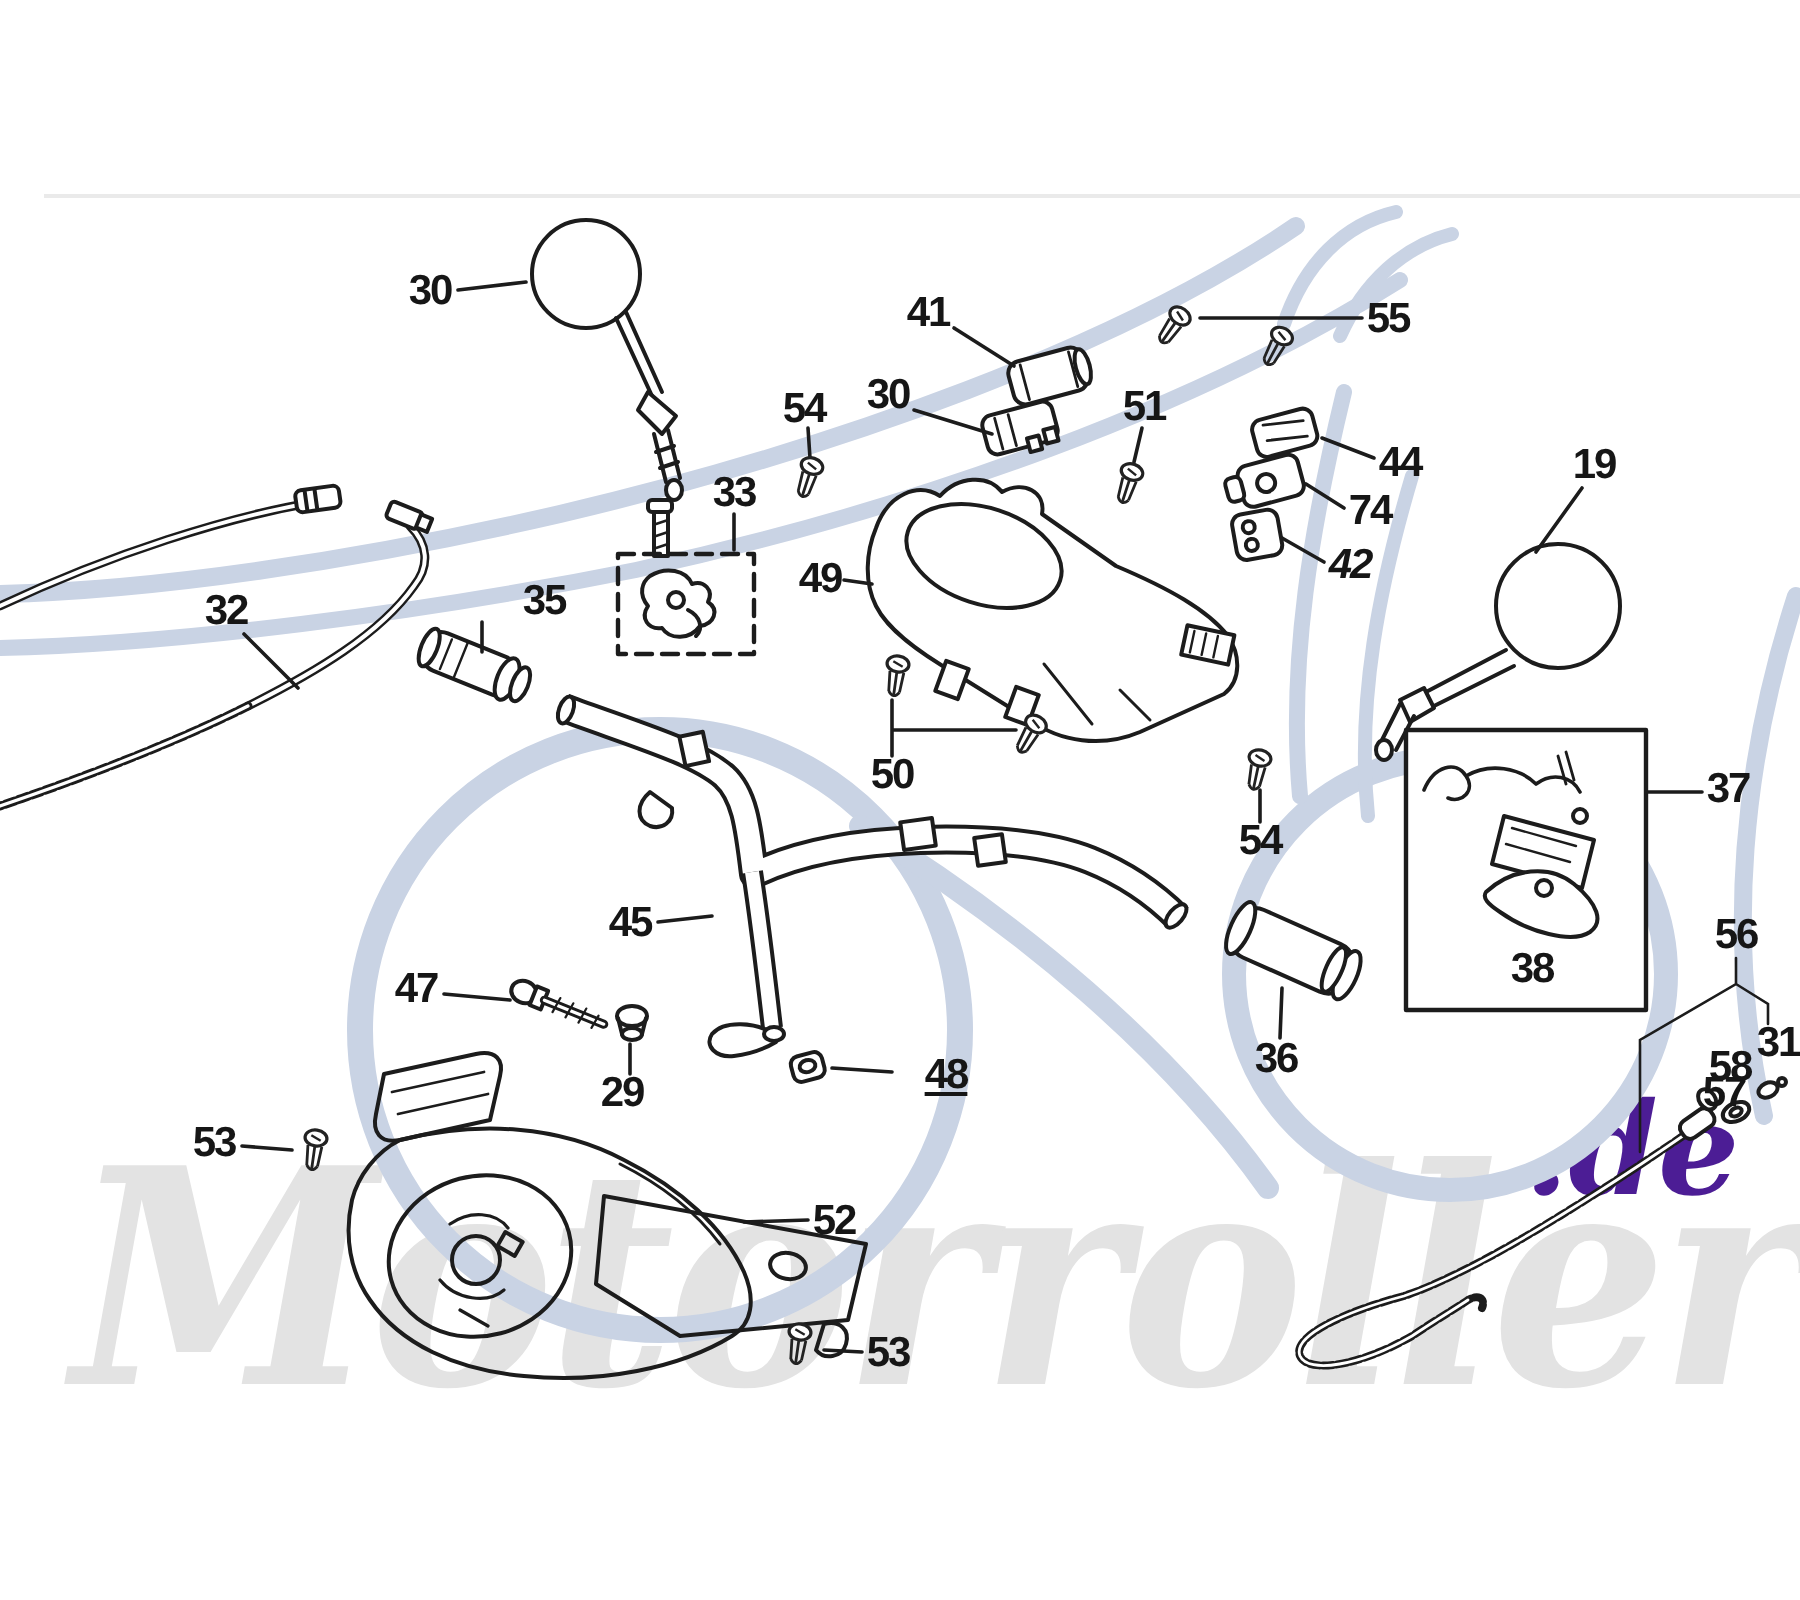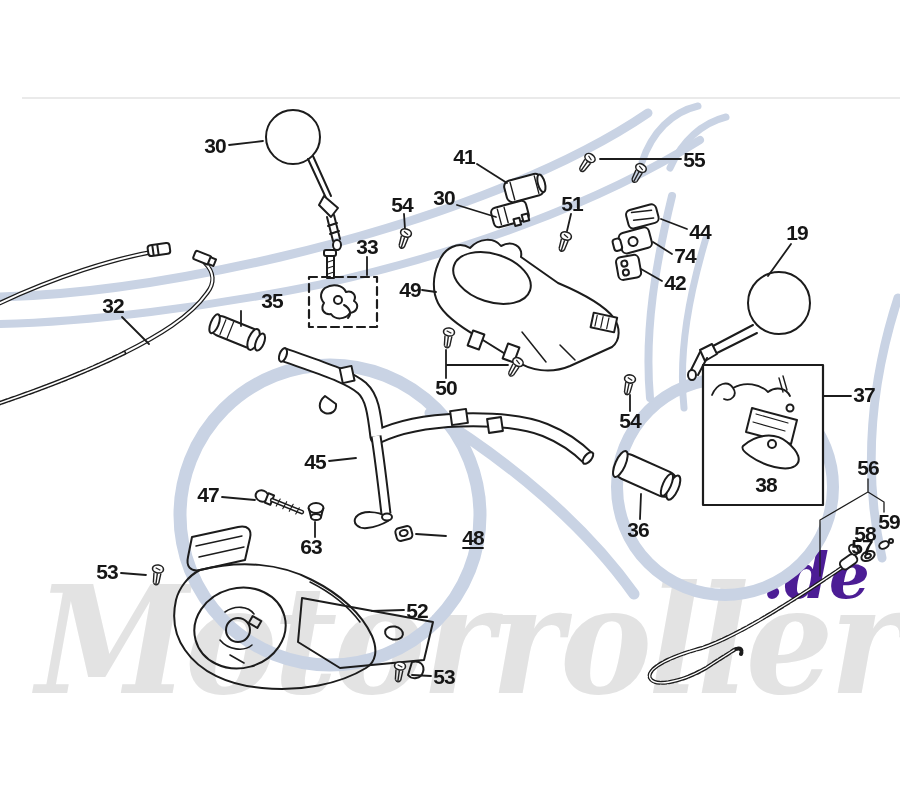--- a/index.html
+++ b/index.html
@@ -299,34 +299,34 @@
       <span class="part-label" style="left: 215px; top: 146px;">30</span>
       <span class="part-label" style="left: 797px; top: 233px;">19</span>
       <span class="part-label" style="left: 113px; top: 306px;">32</span>
       <span class="part-label" style="left: 367px; top: 247px; text-align: right;">33</span>
       <span class="part-label" style="left: 242px; top: 301px; margin-left: 30px;">35</span>
       <span class="part-label" style="left: 638px; top: 530px;">36</span>
       <span class="part-label" style="left: 864px; top: 395px;">37</span>
       <span class="part-label" style="left: 766px; top: 485px;">38</span>
       <span class="part-label" style="left: 444px; top: 198px;">30</span>
       <span class="part-label" style="left: 464px; top: 157px;">41</span>
-      <span class="part-label" style="left: 675px; top: 283px;">42</span>
+      <span class="part-label" style="left: 675px; top: 283px; font-style: italic;">42</span>
       <span class="part-label" style="left: 685px; top: 256px;">74</span>
       <span class="part-label" style="left: 700px; top: 232px; text-align: right;">44</span>
       <span class="part-label" style="left: 315px; top: 462px;">45</span>
-      <span class="part-label" style="left: 311px; top: 547px;">63</span>
+      <span class="part-label" style="left: 311px; top: 547px;">29</span>
       <span class="part-label" style="left: 208px; top: 495px;">47</span>
       <span class="part-label" style="left: 473px; top: 538px; text-decoration: underline;">48</span>
       <span class="part-label" style="left: 410px; top: 290px;">49</span>
       <span class="part-label" style="left: 446px; top: 388px;">50</span>
       <span class="part-label" style="left: 572px; top: 204px;">51</span>
       <span class="part-label" style="left: 417px; top: 611px;">52</span>
       <span class="part-label" style="left: 107px; top: 572px;">53</span>
       <span class="part-label" style="left: 444px; top: 677px;">53</span>
       <span class="part-label" style="left: 402px; top: 205px;">54</span>
       <span class="part-label" style="left: 630px; top: 421px;">54</span>
       <span class="part-label" style="left: 694px; top: 160px;">55</span>
       <span class="part-label" style="left: 868px; top: 468px;">56</span>
       <span class="part-label" style="left: 838px; top: 547px; margin-left: 24px;">57</span>
       <span class="part-label" style="left: 865px; top: 534px;">58</span>
-      <span class="part-label" style="left: 889px; top: 522px;">59</span>
+      <span class="part-label" style="left: 889px; top: 522px;">31</span>
     </div>
 </div>
 
 </body></html>

